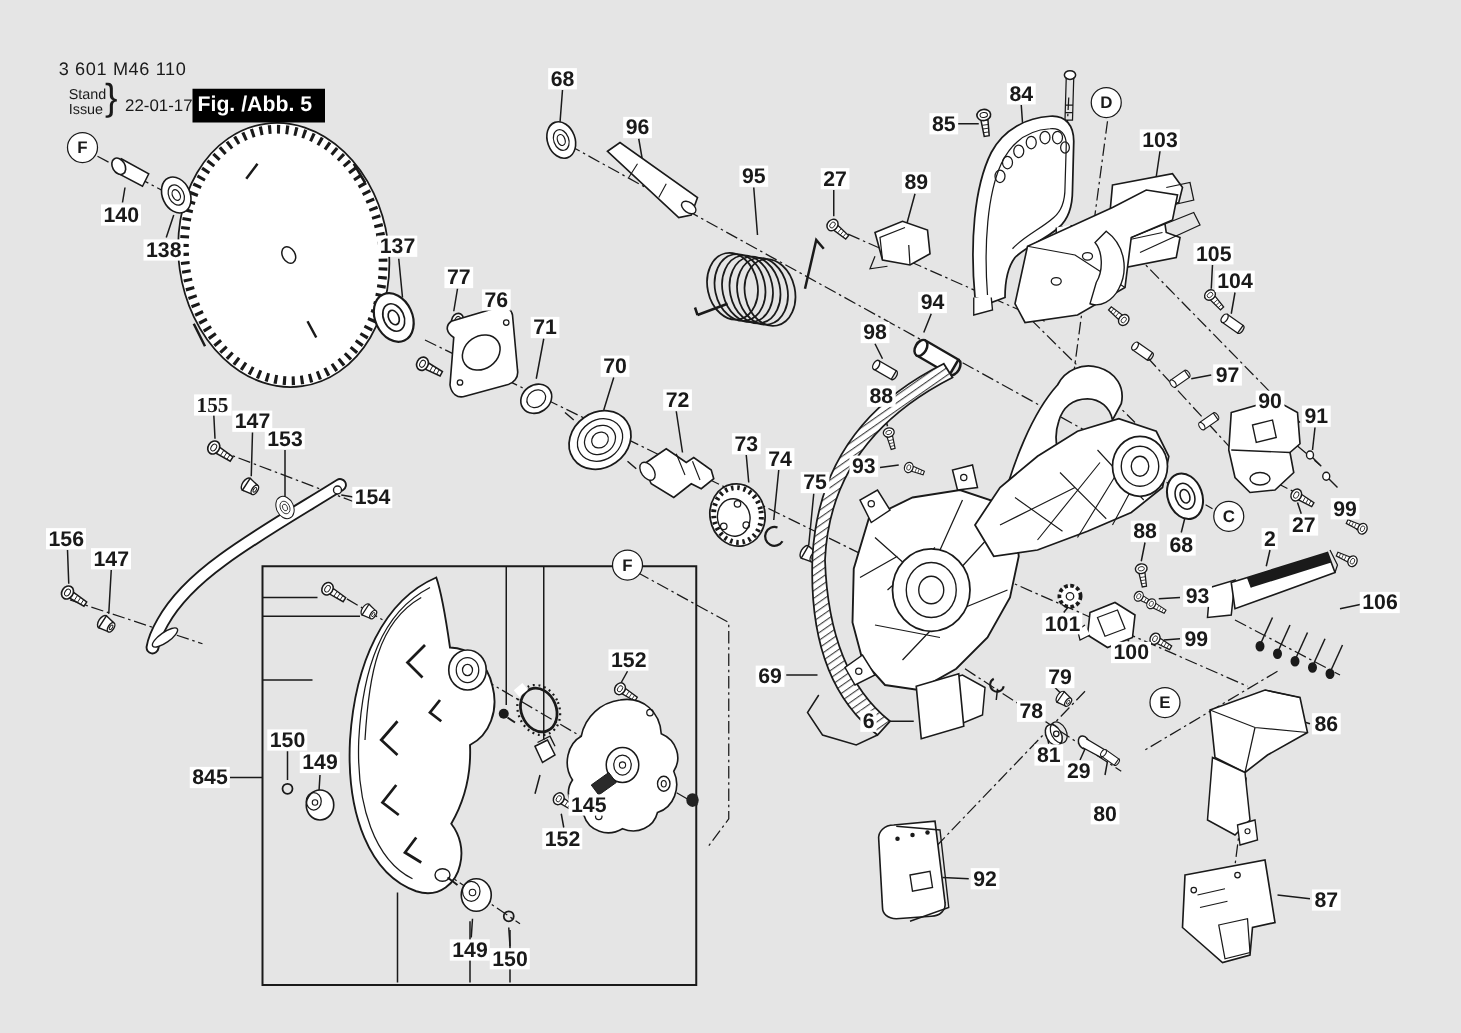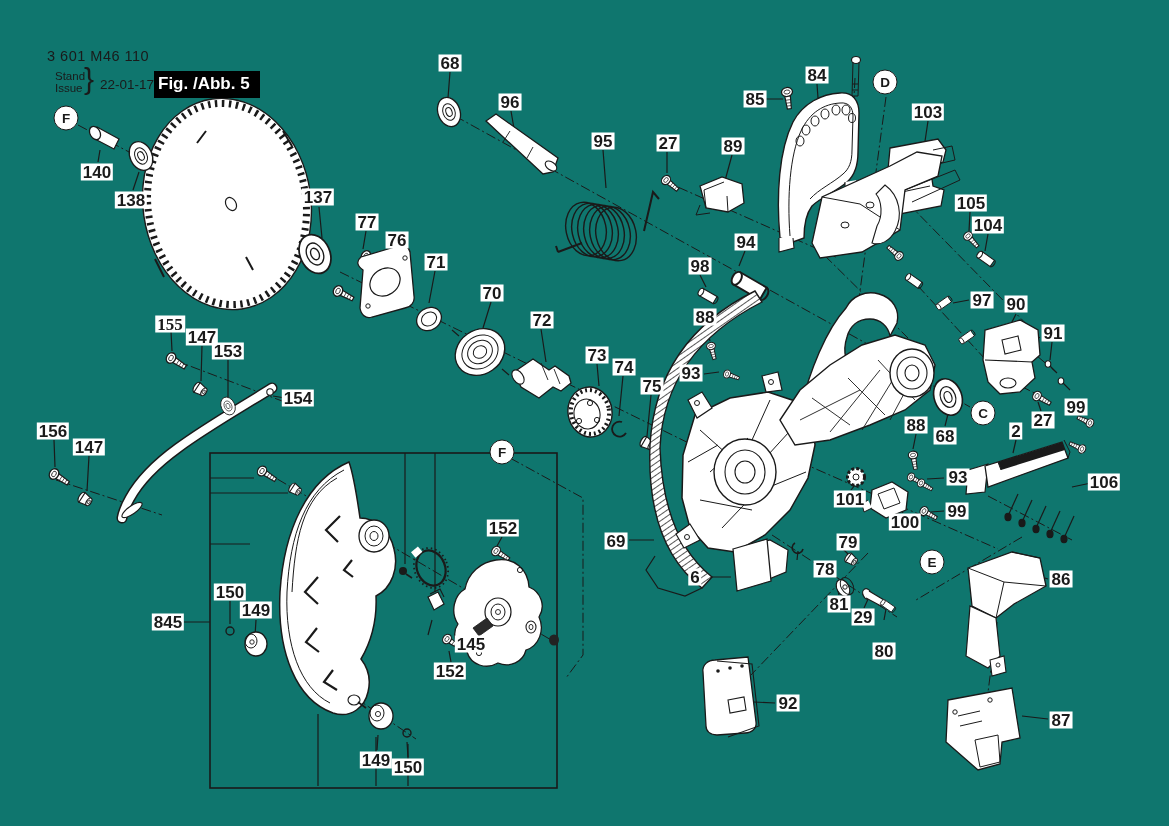--- a/index.html
+++ b/index.html
@@ -1,16 +1,16 @@
 <!DOCTYPE html>
 <html><head>
 <meta charset="utf-8">
 <style>
   html,body{margin:0;padding:0;background:#888;}
-  #page{position:relative;width:1169px;height:826px;background:#0f766e;overflow:hidden;
+  #page{position:relative;width:1169px;height:826px;background:#e5e5e5;overflow:hidden;
         font-family:"Liberation Sans", sans-serif;color:#1a1a1a;}
   #art{position:absolute;left:0;top:0;}
   .label{position:absolute;transform:translate(-50%,-50%);font-weight:bold;font-size:17px;
          line-height:1;background:#fff;padding:0 2px;white-space:nowrap;}
   .refmark{position:absolute;transform:translate(-50%,-50%);width:23px;height:23px;border:1.7px solid #1a1a1a;
            border-radius:50%;background:#fff;display:flex;align-items:center;justify-content:center;
            font-weight:bold;font-size:13.5px;}
   .hdr-partno{position:absolute;left:47px;top:48px;font-size:14.5px;letter-spacing:.5px;}
   .hdr-stand{position:absolute;left:55px;top:70px;font-size:11.5px;line-height:12px;}
   .hdr-brace{position:absolute;left:84px;top:62px;font-size:30px;font-weight:400;}
@@ -417,21 +417,21 @@
       <div class="label" style="left: 668px; top: 143px;">27</div>
       <div class="label" style="left: 733px; top: 146px;">89</div>
       <div class="label" style="left: 755px; top: 99px;">85</div>
       <div class="label" style="left: 817px; top: 75px;">84</div>
       <div class="label" style="left: 928px; top: 112px;">103</div>
       <div class="label" style="left: 971px; top: 203px;">105</div>
       <div class="label" style="left: 988px; top: 225px;">104</div>
       <div class="label" style="left: 746px; top: 242px;">94</div>
       <div class="label" style="left: 700px; top: 266px;">98</div>
       <div class="label" style="left: 982px; top: 300px;">97</div>
-      <div class="label" style="left: 1016px; top: 304px;">90</div>
+      <div class="label" style="left: 1016px; top: 321px;">90</div>
       <div class="label" style="left: 1053px; top: 333px;">91</div>
       <div class="label" style="left: 436px; top: 262px;">71</div>
       <div class="label" style="left: 492px; top: 293px;">70</div>
       <div class="label" style="left: 542px; top: 320px;">72</div>
       <div class="label" style="left: 597px; top: 355px;">73</div>
       <div class="label" style="left: 624px; top: 367px;">74</div>
       <div class="label" style="left: 652px; top: 386px;">75</div>
       <div class="label" style="left: 705px; top: 317px;">88</div>
       <div class="label" style="left: 691px; top: 373px;">93</div>
       <div class="label" style="left: 170px; top: 324px; font-family: Liberation Serif, serif;">155</div>

